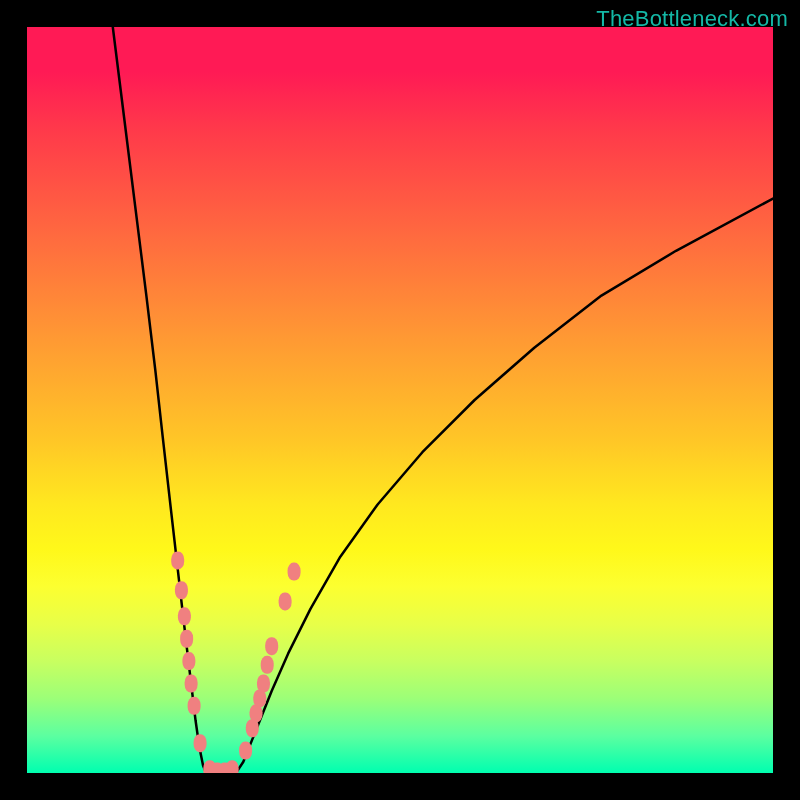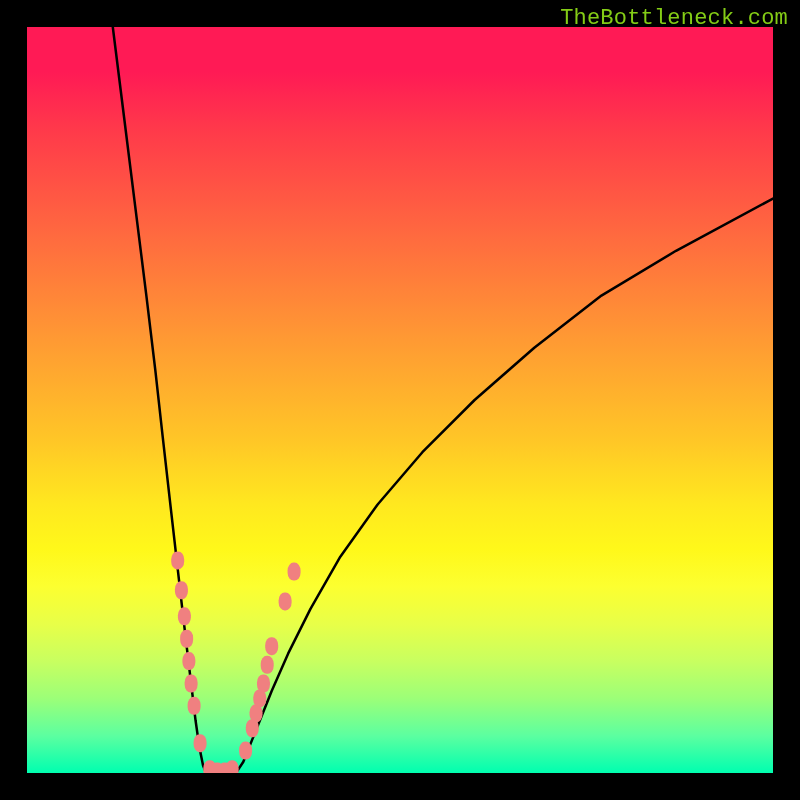--- a/index.html
+++ b/index.html
@@ -43,26 +43,25 @@
   .curve-svg {
     position: absolute;
     inset: 0;
     width: 100%;
     height: 100%;
   }
   .watermark {
     position: absolute;
     top: 6px;
     right: 12px;
-    color: #84cc16;
+    color: #14b8a6;
     font-size: 22px;
     letter-spacing: 0.2px;
     user-select: none;
     font-weight: 500;
-    font-family: Liberation Mono, monospace;
   }
 </style>
 </head>
 <body>
 
 <div class="watermark">TheBottleneck.com</div>
 
 <div class="frame">
 
   <div class="gradient"></div>

